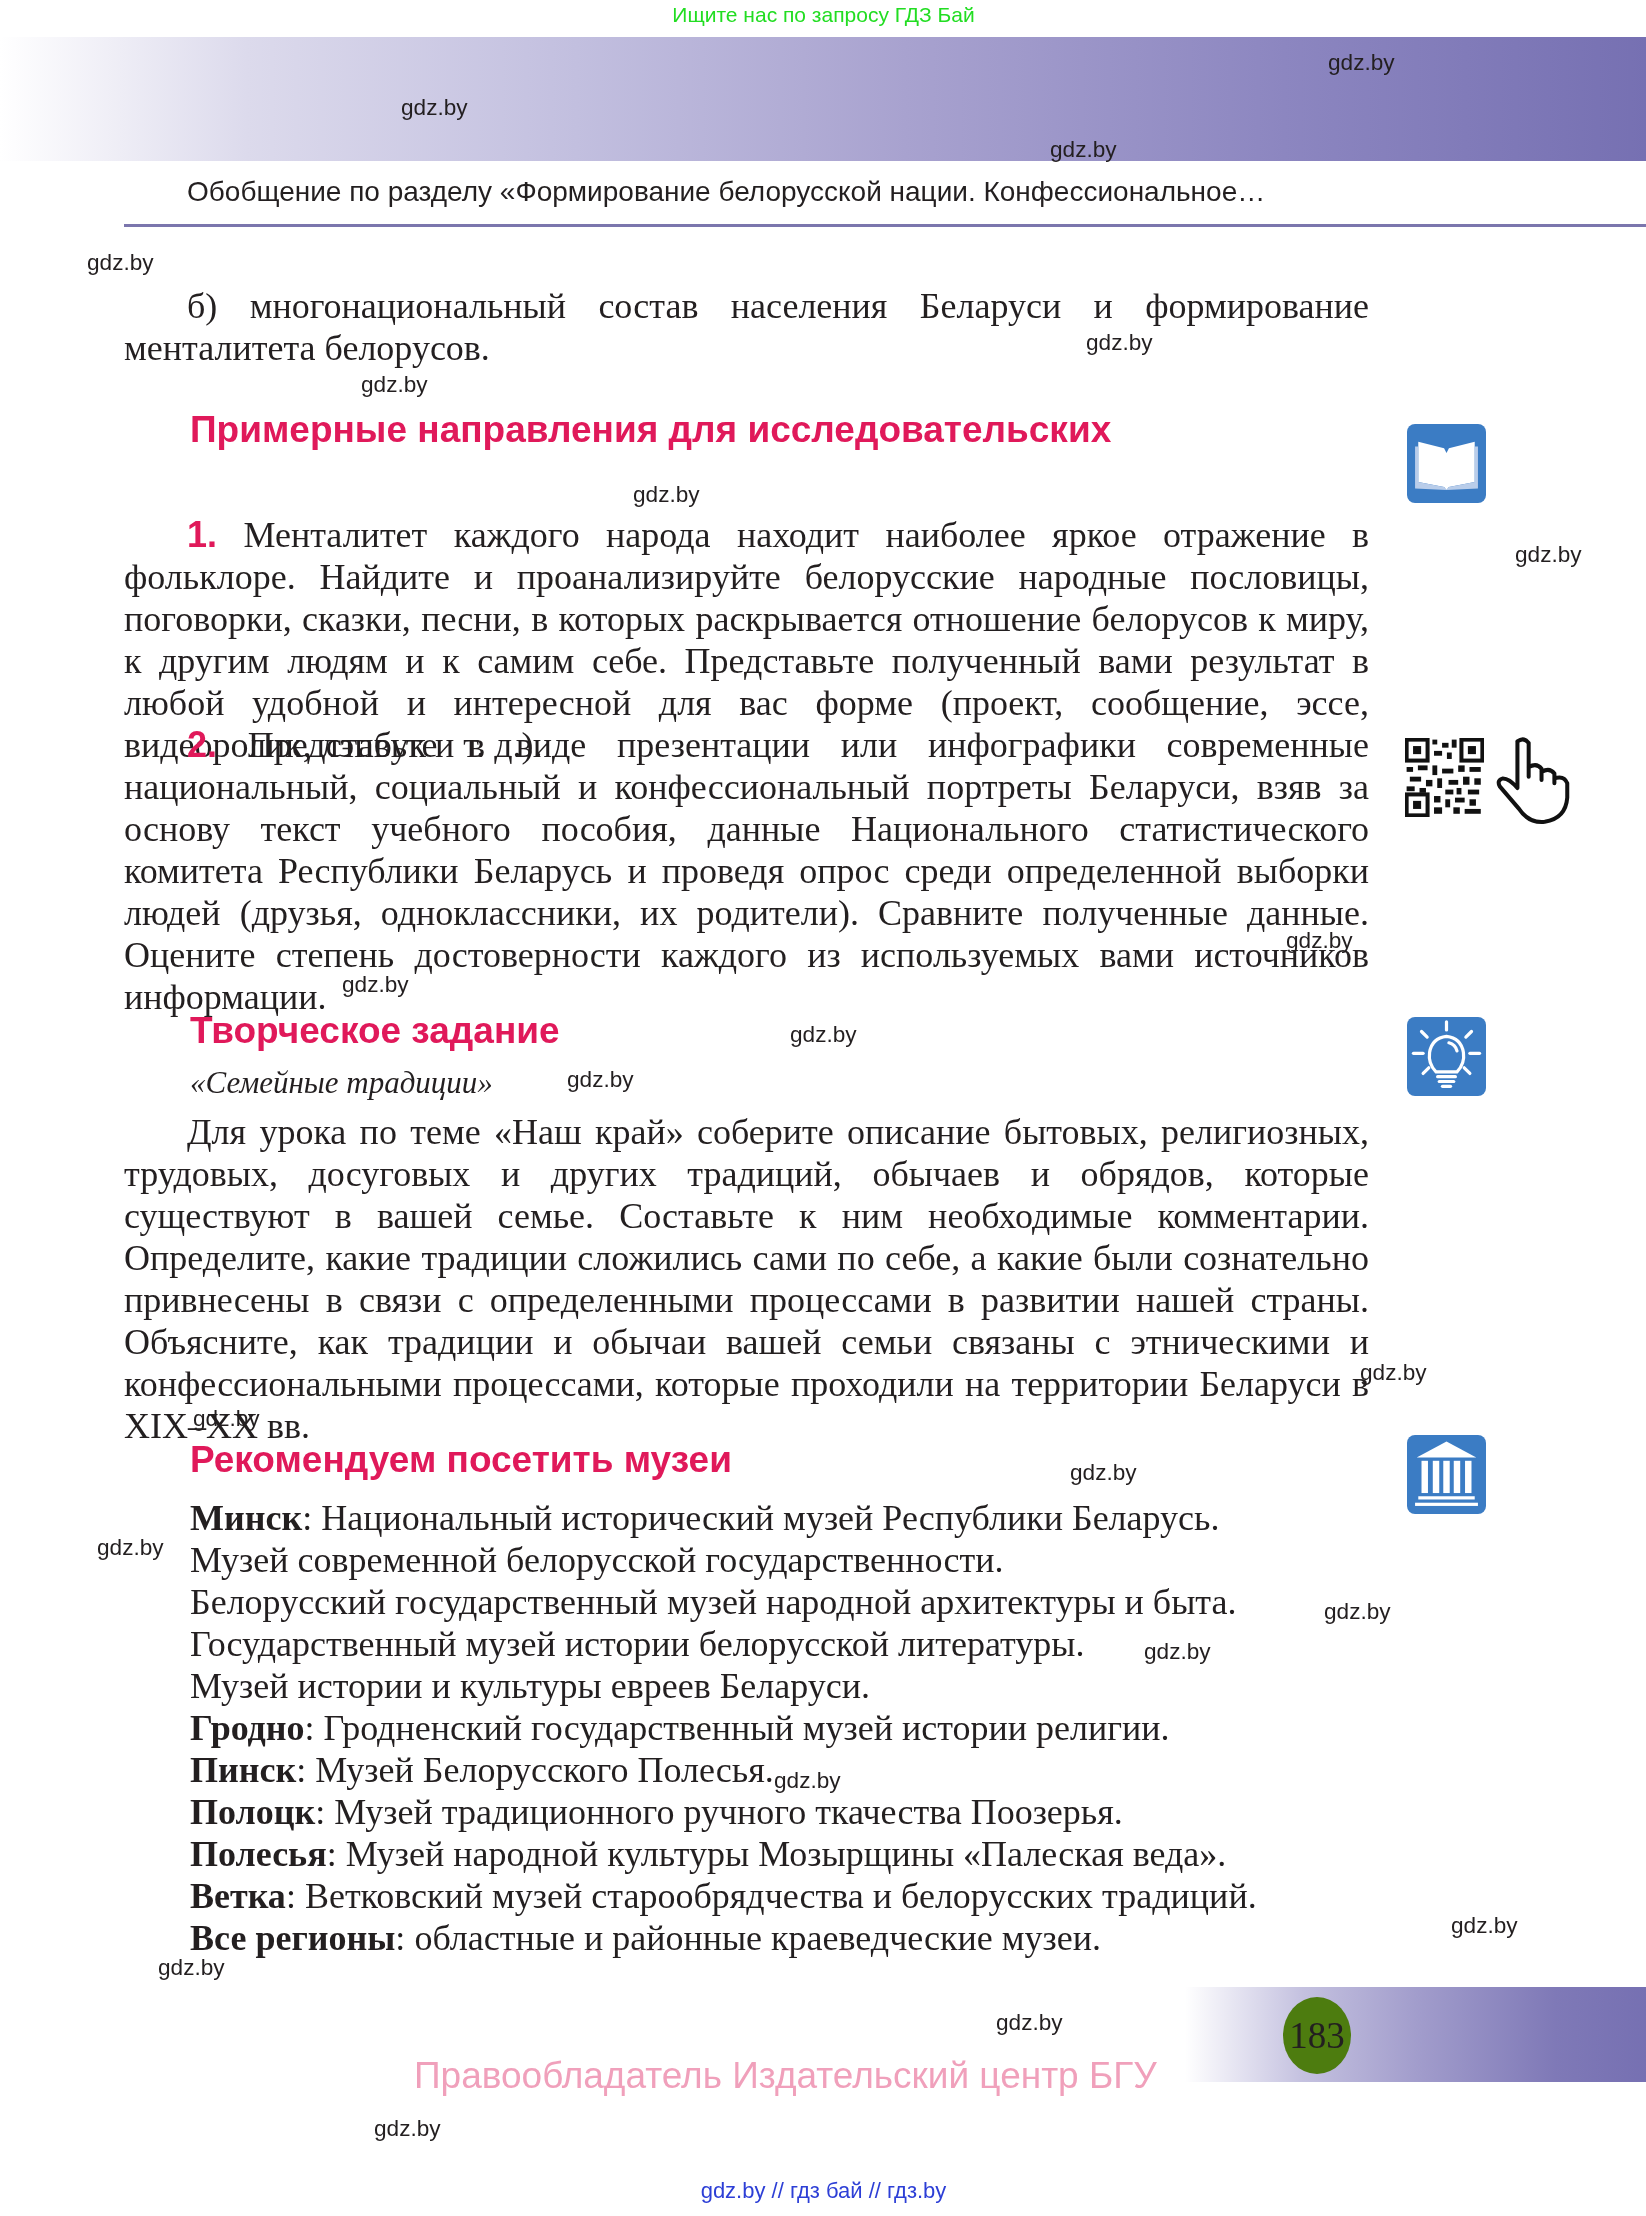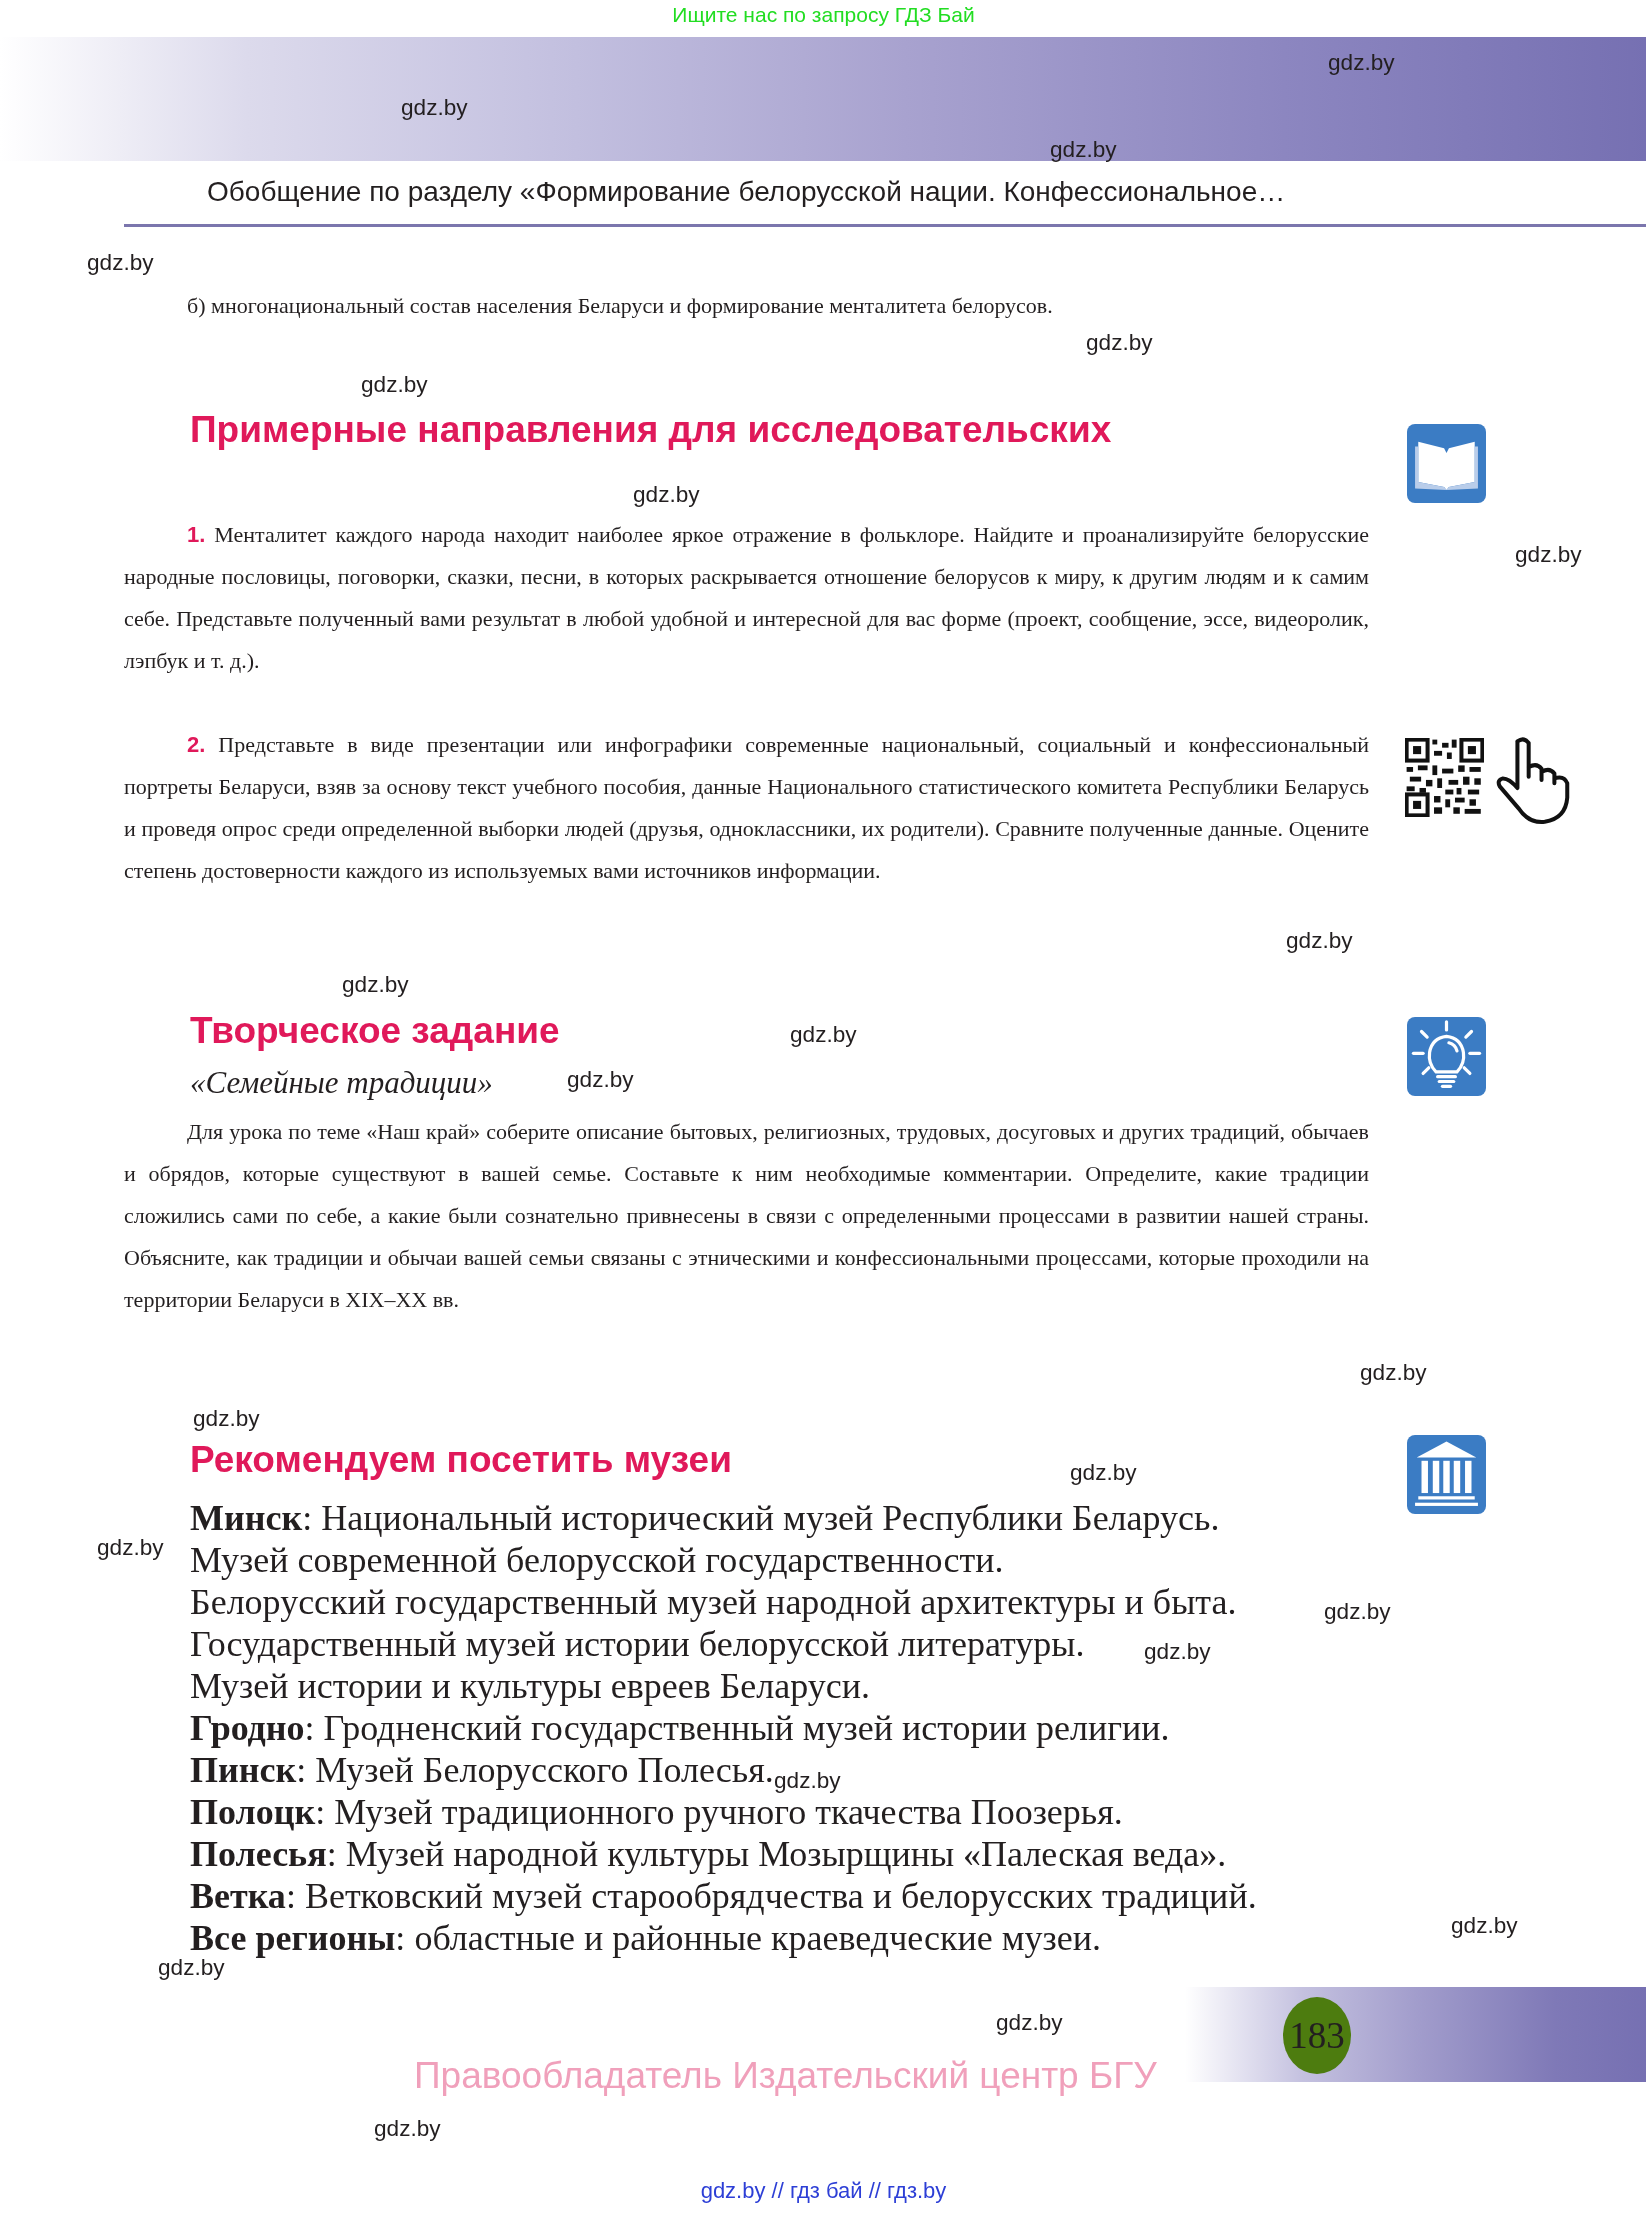--- a/index.html
+++ b/index.html
@@ -1,23 +1,23 @@
 <!DOCTYPE html>
 <html style="font-size:13px"><head>
 <meta charset="utf-8">
 <style>
   html, body { margin:0; padding:0; }
   body { width:1647px; height:2216px; position:relative; background:#ffffff; overflow:hidden; font-family:"Liberation Serif", serif; color:#231f20; }
   .abs { position:absolute; }
   .top-banner { left:0; top:0; width:1647px; text-align:center; font-family:"Liberation Sans", sans-serif; font-size:21px; color:#22dd22; top:3.2px; }
   .header-band { left:0; top:37px; width:1647px; height:124px; background:linear-gradient(to right, #ffffff 0%, #dcdaec 15%, #c2bfdf 35%, #a8a2cf 55%, #8c86c0 78%, #7670b2 100%); }
-  .running-head { left:187px; top:176px; font-family:"Liberation Sans", sans-serif; font-size:28px; color:#231f20; white-space:nowrap;margin-left:20px; }
+  .running-head { left:187px; top:176px; font-family:"Liberation Sans", sans-serif; font-size:28px; color:#231f20; white-space:nowrap; }
   .head-rule { left:124px; top:224px; width:1522px; height:3.2px; background:#7b76ad; }
   .wm { font-family:"Liberation Sans", sans-serif; font-size:22.6px; color:#231f20; white-space:nowrap; }
-  .body-text { font-size:22px; line-height:42px; text-align:justify; }
+  .body-text { font-size:36px; line-height:42px; text-align:justify; }
   .p { left:124px; width:1245px; }
   .indent { text-indent:63px; }
   .h2 { font-family:"Liberation Sans", sans-serif; font-weight:bold; color:#e0195a; font-size:37px; line-height:47px; left:190px; }
   .num { color:#e0195a; font-family:"Liberation Sans", sans-serif; font-weight:bold; }
   .italic-title { font-style:italic; font-size:31px; left:190px; }
   .museum-list { left:190px; width:1209px; font-size:36px; line-height:42px; }
   .museum-list div { white-space:nowrap; }
   .bold { font-weight:bold; }
   .icon-box { width:79px; height:79px; border-radius:8px; background:#3b7cc4; }
   .footer-band { left:1185px; top:1987px; width:462px; height:95px; background:linear-gradient(to right, #ffffff 0%, #c5c2e0 25%, #a29dcc 50%, #7f79b7 80%, #7670b2 100%); }

